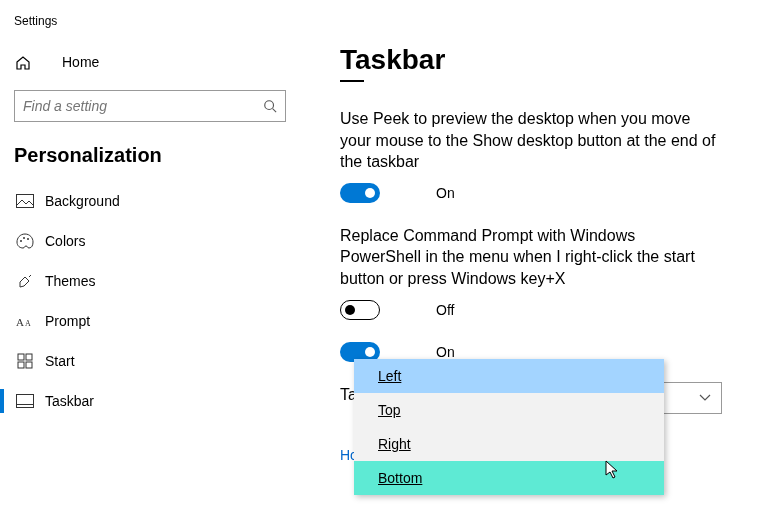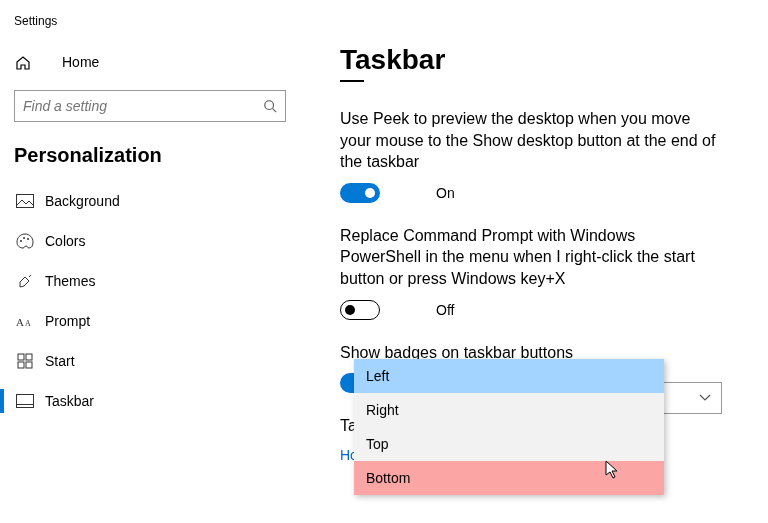--- a/index.html
+++ b/index.html
@@ -148,26 +148,27 @@
   .dropdown {
     position: absolute;
     left: 354px;
     top: 393px;
     width: 310px;
     background: #f2f2f2;
     box-shadow: 2px 2px 6px rgba(0,0,0,0.25);
     z-index: 10;
   }
   .dropdown-item {
-    padding: 9px 12px;
+    padding: 9px 24px;
     font-size: 14px;
     cursor: pointer;
+    text-decoration: underline;
   }
   .dropdown-item.highlight { background: #a3d4ff; }
-  .dropdown-item.hover { background: #fca5a5; }
+  .dropdown-item.hover { background: #5eead4; }
   .cursor {
     position: absolute;
     left: 605px;
     top: 460px;
     z-index: 20;
     pointer-events: none;
   }
   svg { display: block; }
 </style>
 </head>
@@ -282,21 +283,20 @@
       <div class="setting-desc">Replace Command Prompt with Windows PowerShell in the menu when I right-click the start button or press Windows key+X</div>
       <div class="toggle-row">
         <div class="toggle off">
             <div class="knob"></div>
           </div>
         <span class="toggle-label">Off</span>
       </div>
     </div>
 
     <div class="setting-block">
-      <div class="setting-desc">Show badges on taskbar buttons</div>
       <div class="toggle-row">
         <div class="toggle on">
             <div class="knob"></div>
           </div>
         <span class="toggle-label">On</span>
       </div>
     </div>
 
     <div class="setting-block">
       <div class="setting-desc">Taskbar location on screen</div>
@@ -309,22 +309,22 @@
           </svg>
       </span>
     </div>
 
     <a class="link" style="position:absolute; top:429px; left:40px;">How do I customize taskbars?</a>
   </div>
 </div>
 
 <div class="dropdown" style="top:359px;">
   <div class="dropdown-item highlight">Left</div>
+  <div class="dropdown-item">Top</div>
   <div class="dropdown-item">Right</div>
-  <div class="dropdown-item">Top</div>
   <div class="dropdown-item hover">Bottom</div>
 </div>
 
 <div class="cursor">
   <svg width="16" height="20" viewBox="0 0 16 20">
       <path d="M1 1 L1 15 L5 12 L8 18 L10 17 L7 11 L12 11 Z" fill="#fff" stroke="#000" stroke-width="1"></path>
     </svg>
 </div>
 
 </body></html>

